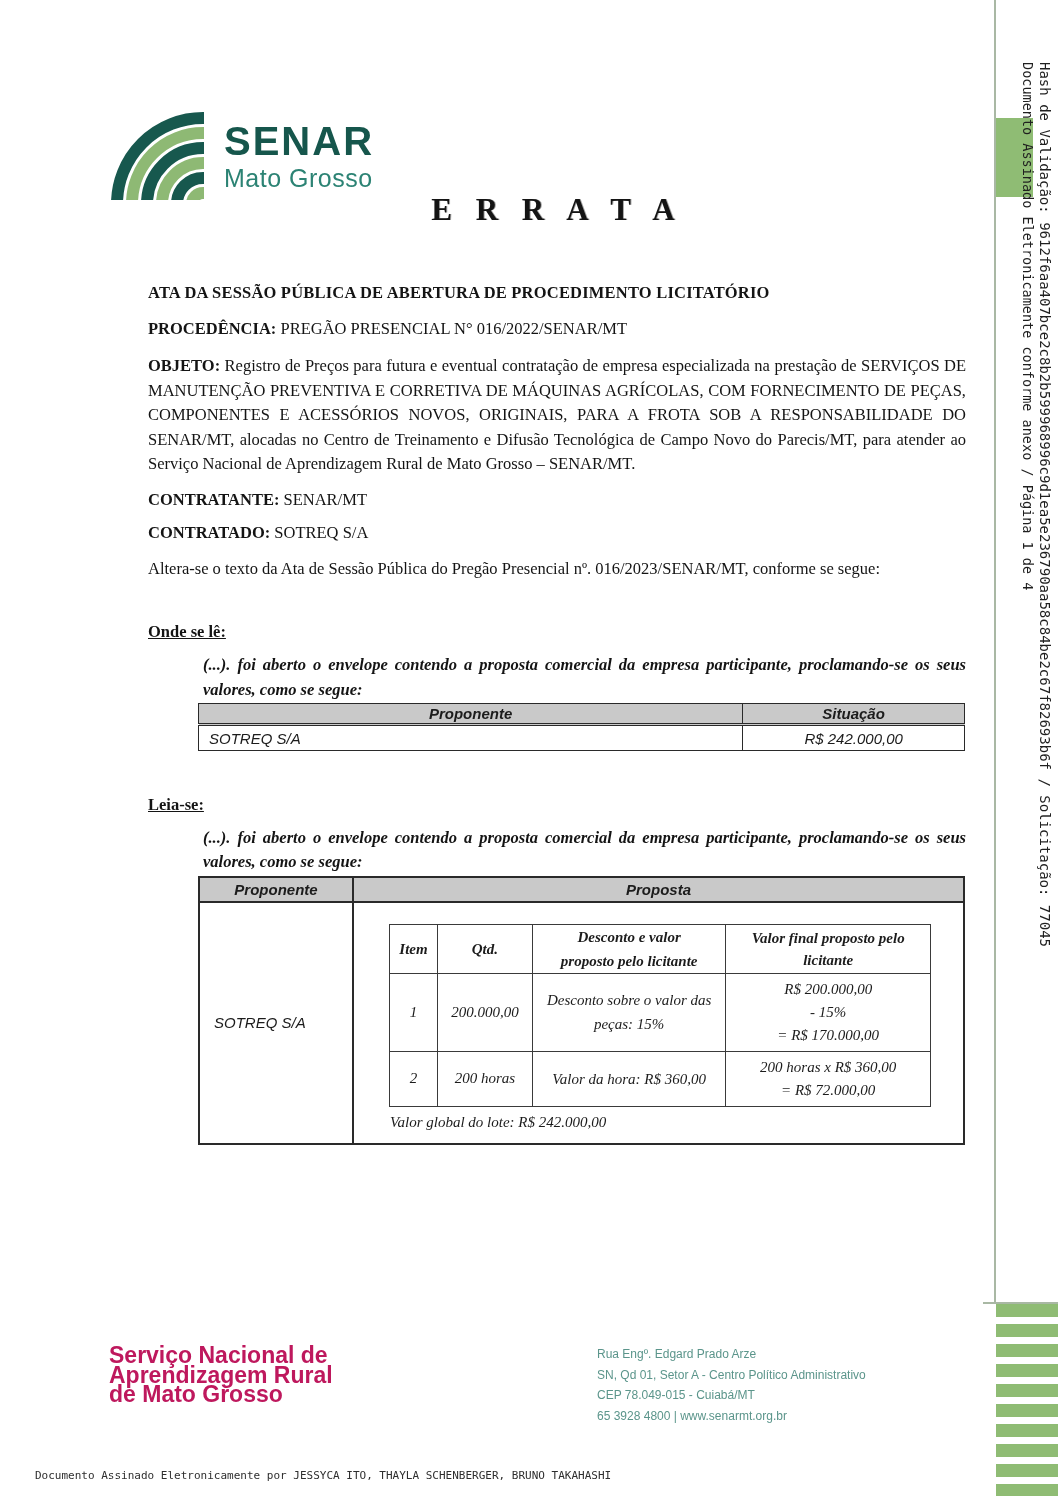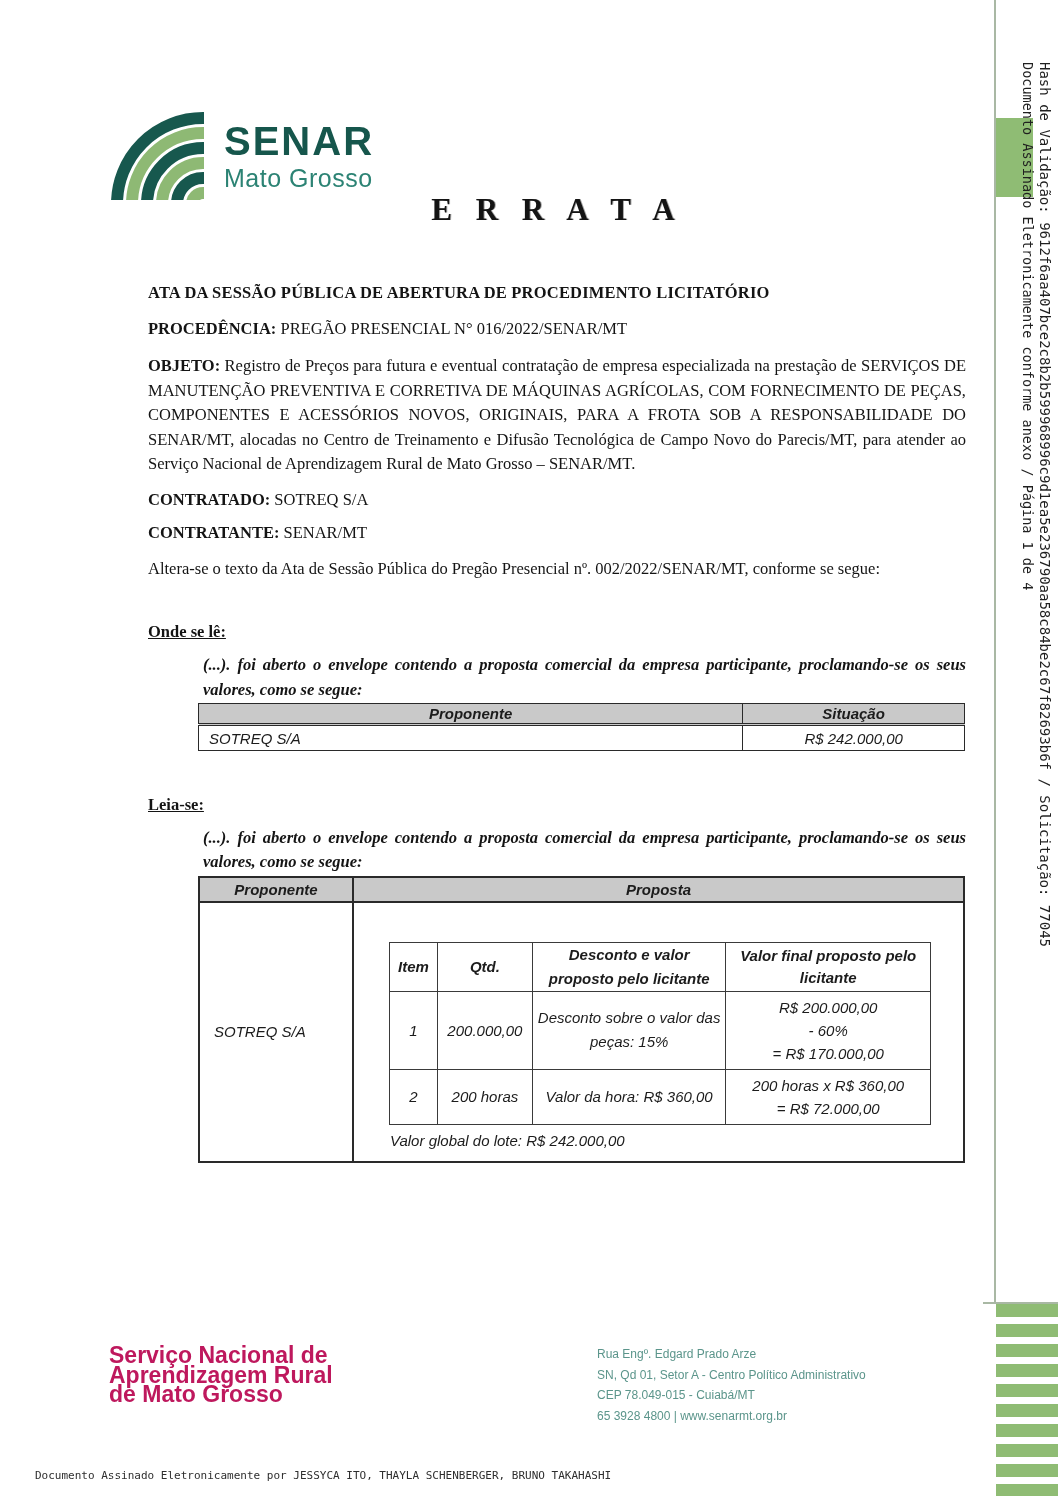--- a/index.html
+++ b/index.html
@@ -45,21 +45,21 @@
   .t1 th { background:#c9c9c9; font-weight:bold; height:21px; border-bottom:3px double #2a2a2a; }
   .t1 td { height:26px; }
   .t1 .c1 { width:545px; padding-left:10px; text-align:left; }
   .t1 .c2 { width:222px; text-align:center; }
   .t1 th.c1, .t1 th.c2 { text-align:center; padding-left:0; }
   .t2 { margin-left:50px; width:767px; margin-top:1px; }
   .t2 > tbody > tr > th, .t2 > tbody > tr > td { border:2px solid #2a2a2a; font-size:15px; }
   .t2 th { background:#c9c9c9; font-weight:bold; height:25px; text-align:center; }
   .t2 .pcol { width:154px; }
   .t2 td.pcol { text-align:left; padding-left:14px; font-size:15px; }
-  .t2 td.prop-cell { vertical-align:top; padding:39px 0 12px 35px; }
+  .t2 td.prop-cell { vertical-align:top; padding:21px 0 12px 35px;font-family:Liberation Serif, serif; }
   .inner { width:542px; }
   .inner th, .inner td { border:1.5px solid #3a3a3a; text-align:center; white-space:pre-line; }
   .inner th { background:#ffffff; font-weight:bold; font-size:15px; height:44px; line-height:22px; }
   .inner td { font-size:15px; line-height:23px; padding:4px 3px; }
   .inner .ci { width:48px; }
   .inner .cq { width:95px;margin-left:27px; }
   .inner .cd { width:194px; line-height:24px; }
   .inner .cv { width:205px; }
   .inner tr.r1 td { height:58px; }
   .inner tr.r2 td { height:37px; }
@@ -125,26 +125,26 @@
 
   <div class="errata-title">E R R A T A</div>
 
   <div class="content">
     <p class="p-ata">ATA DA SESSÃO PÚBLICA DE ABERTURA DE PROCEDIMENTO LICITATÓRIO</p>
 
     <p class="p-proc"><b class="lbl">PROCEDÊNCIA:</b> <span>PREGÃO PRESENCIAL N° 016/2022/SENAR/MT</span></p>
 
     <p class="p-obj"><b class="lbl">OBJETO:</b> <span>Registro de Preços para futura e eventual contratação de empresa especializada na prestação de SERVIÇOS DE MANUTENÇÃO PREVENTIVA E CORRETIVA DE MÁQUINAS AGRÍCOLAS, COM FORNECIMENTO DE PEÇAS, COMPONENTES E ACESSÓRIOS NOVOS, ORIGINAIS, PARA A FROTA SOB A RESPONSABILIDADE DO SENAR/MT, alocadas no Centro de Treinamento e Difusão Tecnológica de Campo Novo do Parecis/MT, para atender ao Serviço Nacional de Aprendizagem Rural de Mato Grosso – SENAR/MT.</span></p>
 
+    <p class="p-contr"><b class="lbl">CONTRATANTE:</b> <span>SENAR/MT</span></p>
+
     <p class="p-contr"><b class="lbl">CONTRATADO:</b> <span>SOTREQ S/A</span></p>
 
-    <p class="p-contr"><b class="lbl">CONTRATANTE:</b> <span>SENAR/MT</span></p>
-
-
-    <p class="p-alt">Altera-se o texto da Ata de Sessão Pública do Pregão Presencial nº. 002/2022/SENAR/MT, conforme se segue:</p>
+
+    <p class="p-alt">Altera-se o texto da Ata de Sessão Pública do Pregão Presencial nº. 016/2023/SENAR/MT, conforme se segue:</p>
 
     <p class="p-onde">Onde se lê:</p>
 
     <p class="p-quote">(...). foi aberto o envelope contendo a proposta comercial da empresa participante, proclamando-se os seus valores, como se segue:</p>
 
     <div class="tblwrap">
       <table class="t1">
         <tbody>
           <tr>
             <th class="c1">Proponente</th>
@@ -180,21 +180,21 @@
                     <th class="cd">Desconto e valor
 proposto pelo licitante</th>
                     <th class="cv">Valor final proposto pelo
 licitante</th>
                   </tr>
                   <tr class="r1">
                     <td class="ci">1</td>
                     <td class="cq">200.000,00</td>
                     <td class="cd">Desconto sobre o valor das peças: 15%</td>
                     <td class="cv">R$ 200.000,00
-- 60%
+- 15%
 = R$ 170.000,00</td>
                   </tr>
                   <tr class="r2">
                     <td class="ci">2</td>
                     <td class="cq">200 horas</td>
                     <td class="cd">Valor da hora: R$ 360,00</td>
                     <td class="cv">200 horas x R$ 360,00
 = R$ 72.000,00</td>
                   </tr>
                 </tbody>

